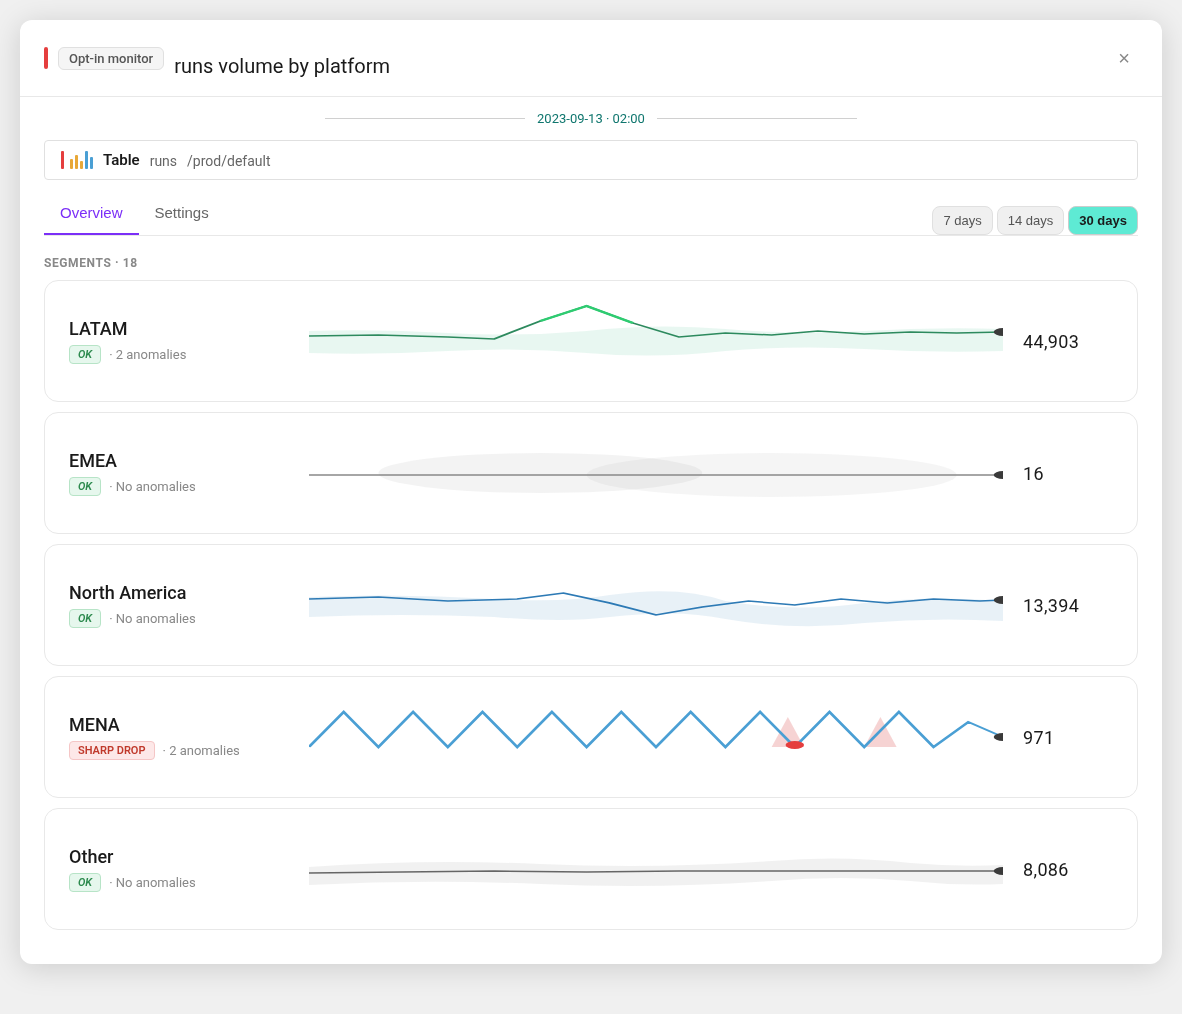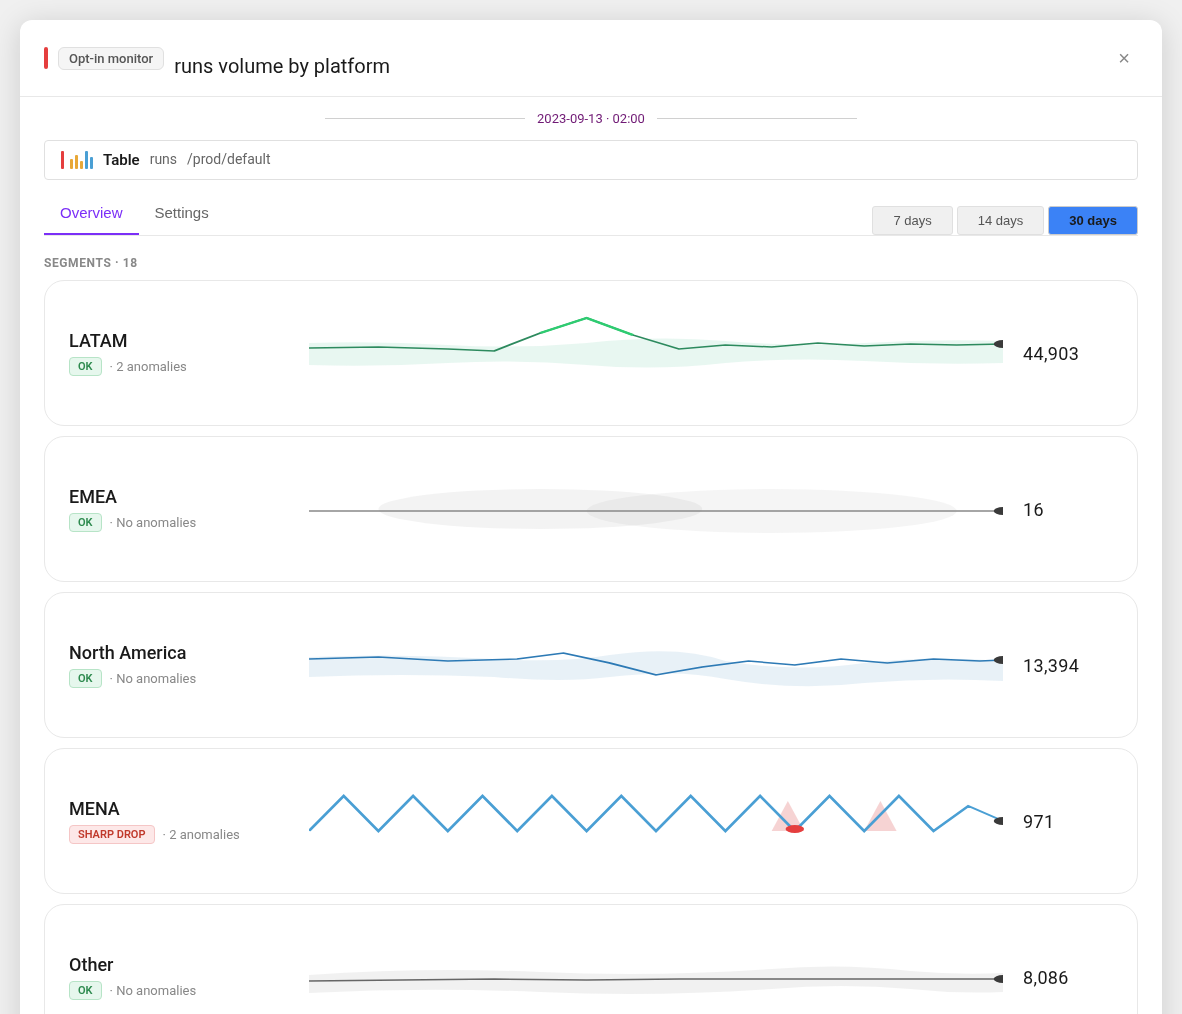--- a/index.html
+++ b/index.html
@@ -59,36 +59,36 @@
       padding: 4px 8px;
       border-radius: 4px;
     }
 
     .timestamp-row {
       display: flex;
       align-items: center;
       justify-content: center;
       padding: 14px 24px;
       gap: 12px;
-      color: #701a75;
+      color: #0f766e;
       font-size: 13px;
     }
     .timestamp-line {
       flex: 1;
       height: 1px;
       background: #d0d0d0;
       max-width: 200px;
     }
 
     .table-bar {
       margin: 0 24px 0;
       border: 1px solid #e0e0e0;
       border-radius: 4px;
       display: flex;
-      align-items: flex-start;
+      align-items: flex-end;
       padding: 10px 16px;
       gap: 10px;
     }
     .table-icon-group {
       display: flex;
       align-items: center;
       gap: 6px;
     }
     .icon-red-bar { width: 3px; height: 18px; background: #e53e3e; border-radius: 1px; }
     .chart-bars {
@@ -136,28 +136,28 @@
       border-bottom: 2px solid #7b2ff7;
       font-weight: 500;
     }
     .tabs-right {
       display: flex;
       gap: 4px;
     }
     .days-btn {
       background: #f0f0f0;
       border: 1px solid #e0e0e0;
-      border-radius: 3px;
-      padding: 6px 20px;
+      border-radius: 8px;
+      padding: 6px 10px;
       font-size: 13px;
       cursor: pointer;
       color: #555;
     }
     .days-btn.active {
-      background: #3b82f6;
+      background: #5eead4;
       border: 1.5px solid #ccc;
       font-weight: 600;
       color: #1a1a1a;
     }
     .divider { height: 1px; background: #e8e8e8; margin: 0 0; }
 
     .segments-header {
       padding: 20px 24px 10px;
       font-size: 12px;
       font-weight: 700;
@@ -167,22 +167,22 @@
     }
 
     .segments-list {
       padding: 0 24px 24px;
       display: flex;
       flex-direction: column;
       gap: 0;
     }
     .segment-item {
       border: 1px solid #e8e8e8;
-      border-radius: 20px;
-      padding: 32px 24px;
+      border-radius: 14px;
+      padding: 20px 24px;
       display: flex;
       align-items: center;
       margin-bottom: 10px;
       background: #fff;
     }
     .segment-left {
       flex: 0 0 220px;
     }
     .segment-name {
       font-size: 18px;
@@ -198,20 +198,21 @@
     .status-badge {
       font-size: 11px;
       font-weight: 600;
       padding: 2px 8px;
       border-radius: 4px;
     }
     .status-ok {
       color: #2d8a4e;
       background: #e6f7ed;
       border: 1px solid #b7e4c7;
+      font-style: italic;
     }
     .status-sharp-drop {
       color: #c0392b;
       background: #fde8e8;
       border: 1px solid #f5c6c6;
     }
     .anomaly-text {
       font-size: 13px;
       color: #888;
     }

